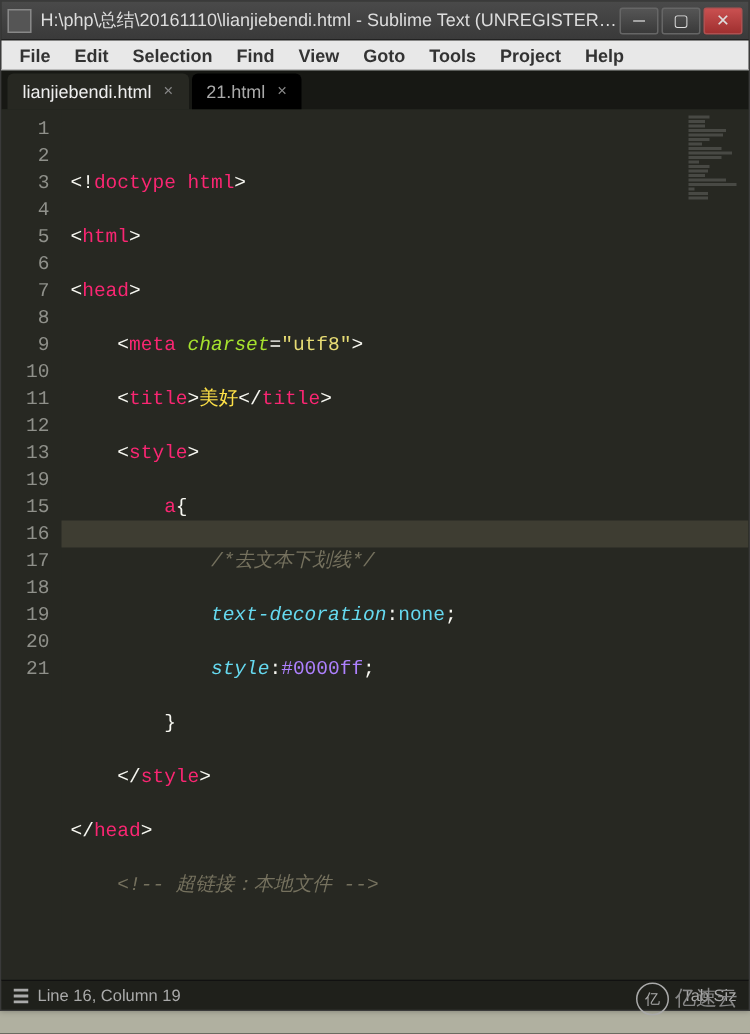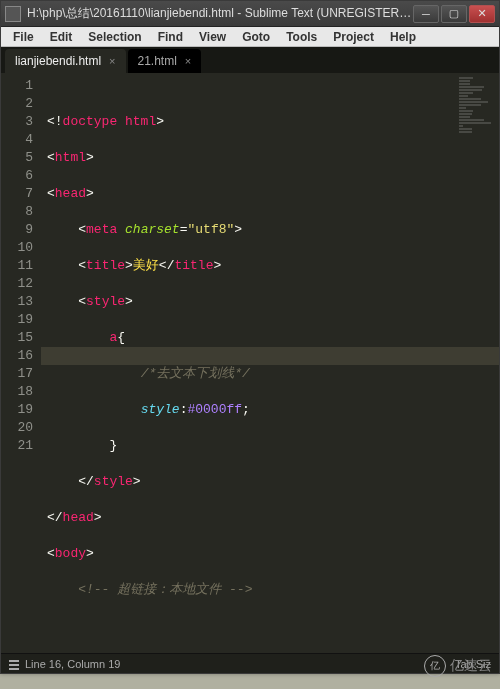--- a/index.html
+++ b/index.html
@@ -236,25 +236,25 @@
     <div class="code">
       <div class="cur-line-bg" style="top:274px"></div>
 <div class="cl"><span class="tok-punc">&lt;!</span><span class="tok-tag">doctype html</span><span class="tok-punc">&gt;</span></div>
 <div class="cl"><span class="tok-punc">&lt;</span><span class="tok-tag">html</span><span class="tok-punc">&gt;</span></div>
 <div class="cl"><span class="tok-punc">&lt;</span><span class="tok-tag">head</span><span class="tok-punc">&gt;</span></div>
 <div class="cl">    <span class="tok-punc">&lt;</span><span class="tok-tag">meta</span> <span class="tok-attr">charset</span><span class="tok-punc">=</span><span class="tok-str">"utf8"</span><span class="tok-punc">&gt;</span></div>
 <div class="cl">    <span class="tok-punc">&lt;</span><span class="tok-tag">title</span><span class="tok-punc">&gt;</span><span class="tok-text">美好</span><span class="tok-punc">&lt;/</span><span class="tok-tag">title</span><span class="tok-punc">&gt;</span></div>
 <div class="cl">    <span class="tok-punc">&lt;</span><span class="tok-tag">style</span><span class="tok-punc">&gt;</span></div>
 <div class="cl">        <span class="tok-ent">a</span><span class="tok-punc">{</span></div>
 <div class="cl">            <span class="tok-com">/*去文本下划线*/</span></div>
+<div class="cl">            <span class="tok-prop">text-decoration</span><span class="tok-punc">:</span><span class="tok-val">none</span><span class="tok-punc">;</span></div>
 <div class="cl">            <span class="tok-prop">style</span><span class="tok-punc">:</span><span class="tok-num">#0000ff</span><span class="tok-punc">;</span></div>
 <div class="cl">        <span class="tok-punc">}</span></div>
 <div class="cl">    <span class="tok-punc">&lt;/</span><span class="tok-tag">style</span><span class="tok-punc">&gt;</span></div>
 <div class="cl"><span class="tok-punc">&lt;/</span><span class="tok-tag">head</span><span class="tok-punc">&gt;</span></div>
-<div class="cl"><span class="tok-punc">&lt;</span><span class="tok-tag">body</span><span class="tok-punc">&gt;</span></div>
 <div class="cl">    <span class="tok-com">&lt;!-- 超链接：本地文件 --&gt;</span></div>
 
 
 
 
 
 
     </div>
 
     <div class="minimap">

